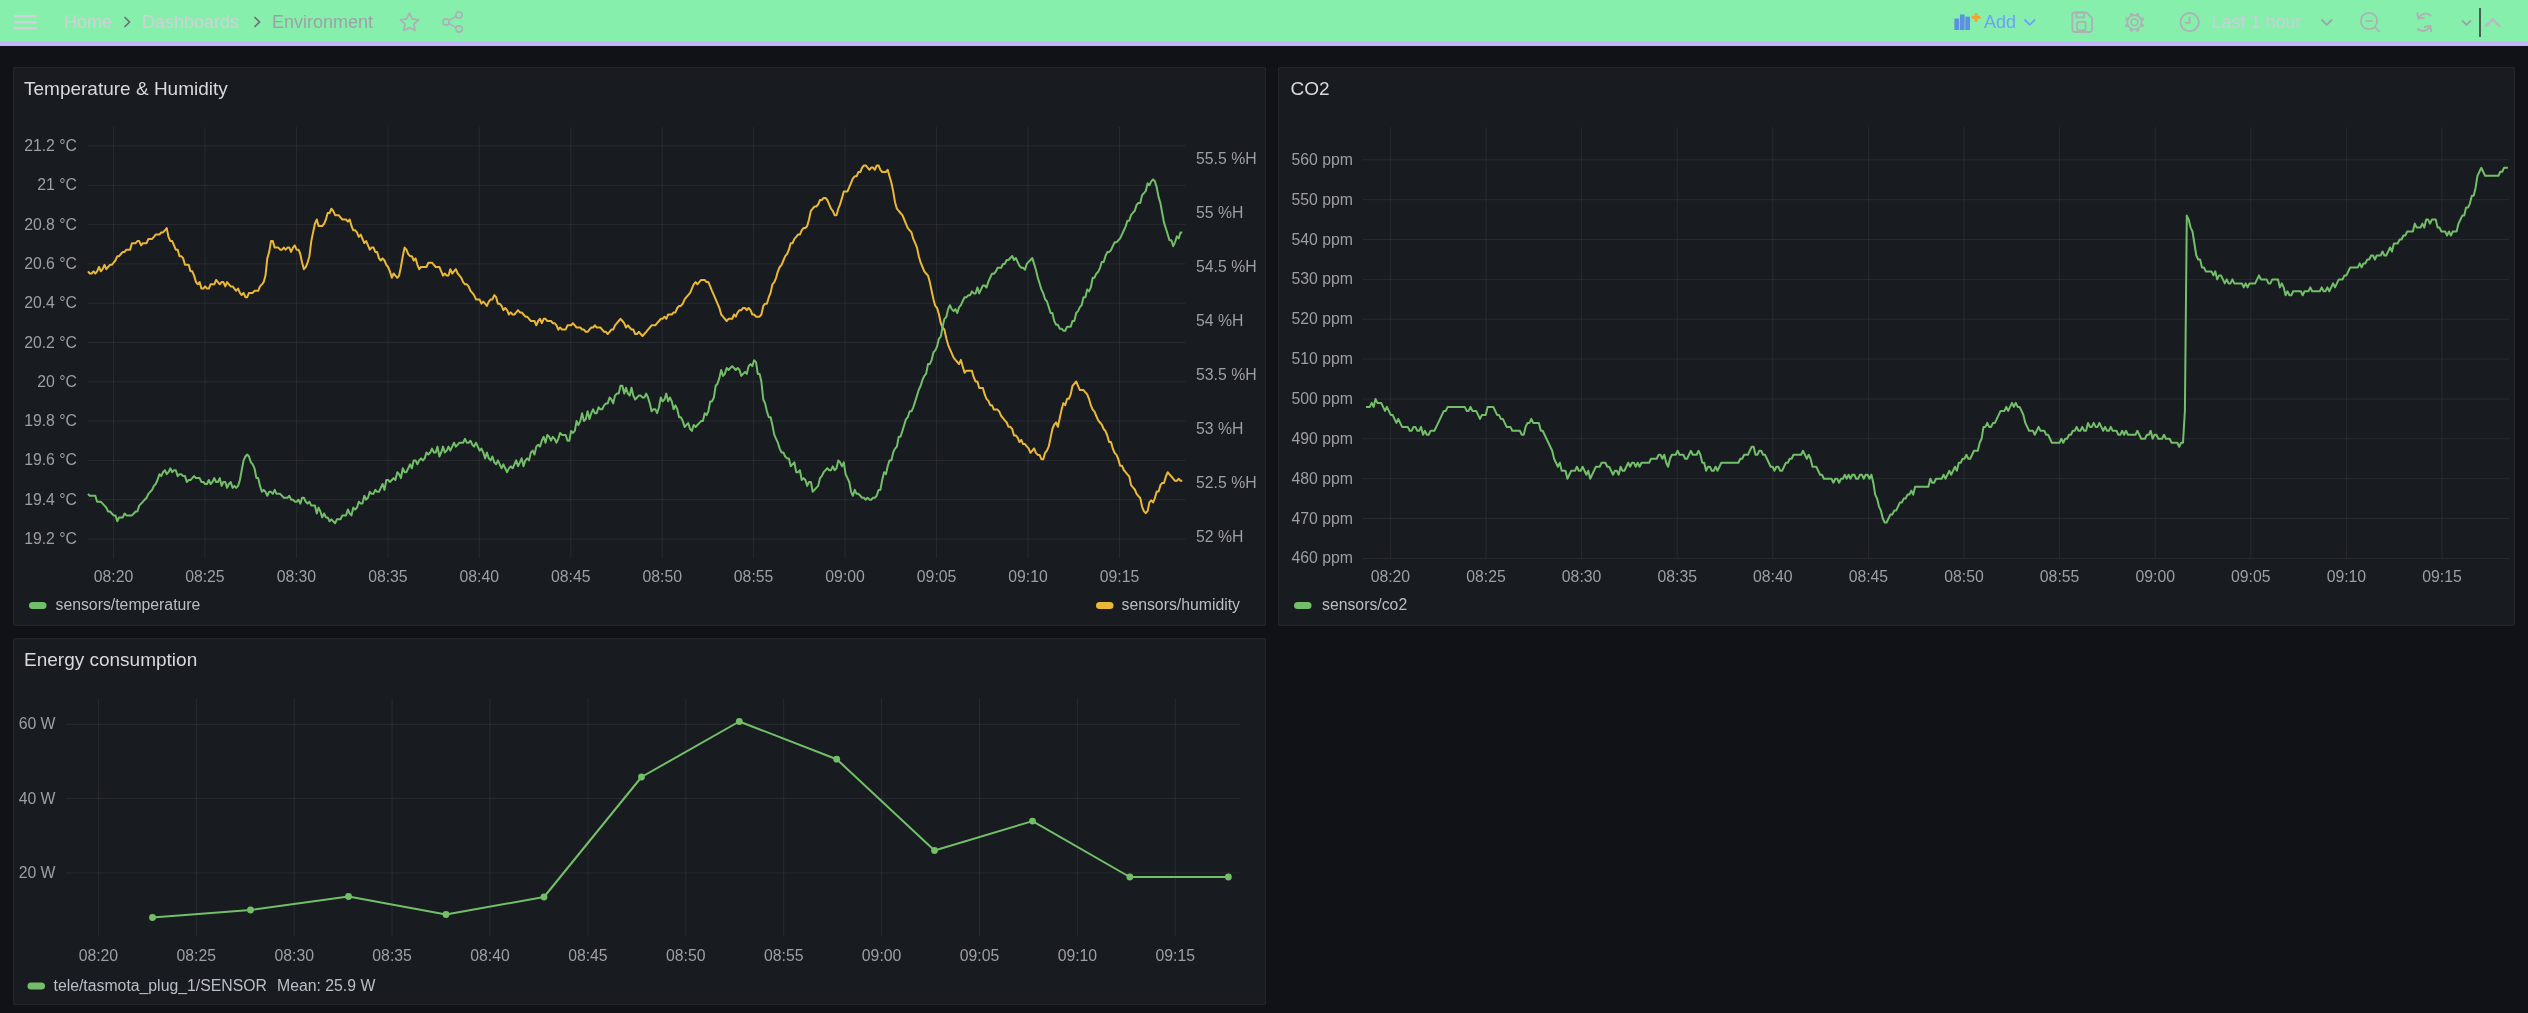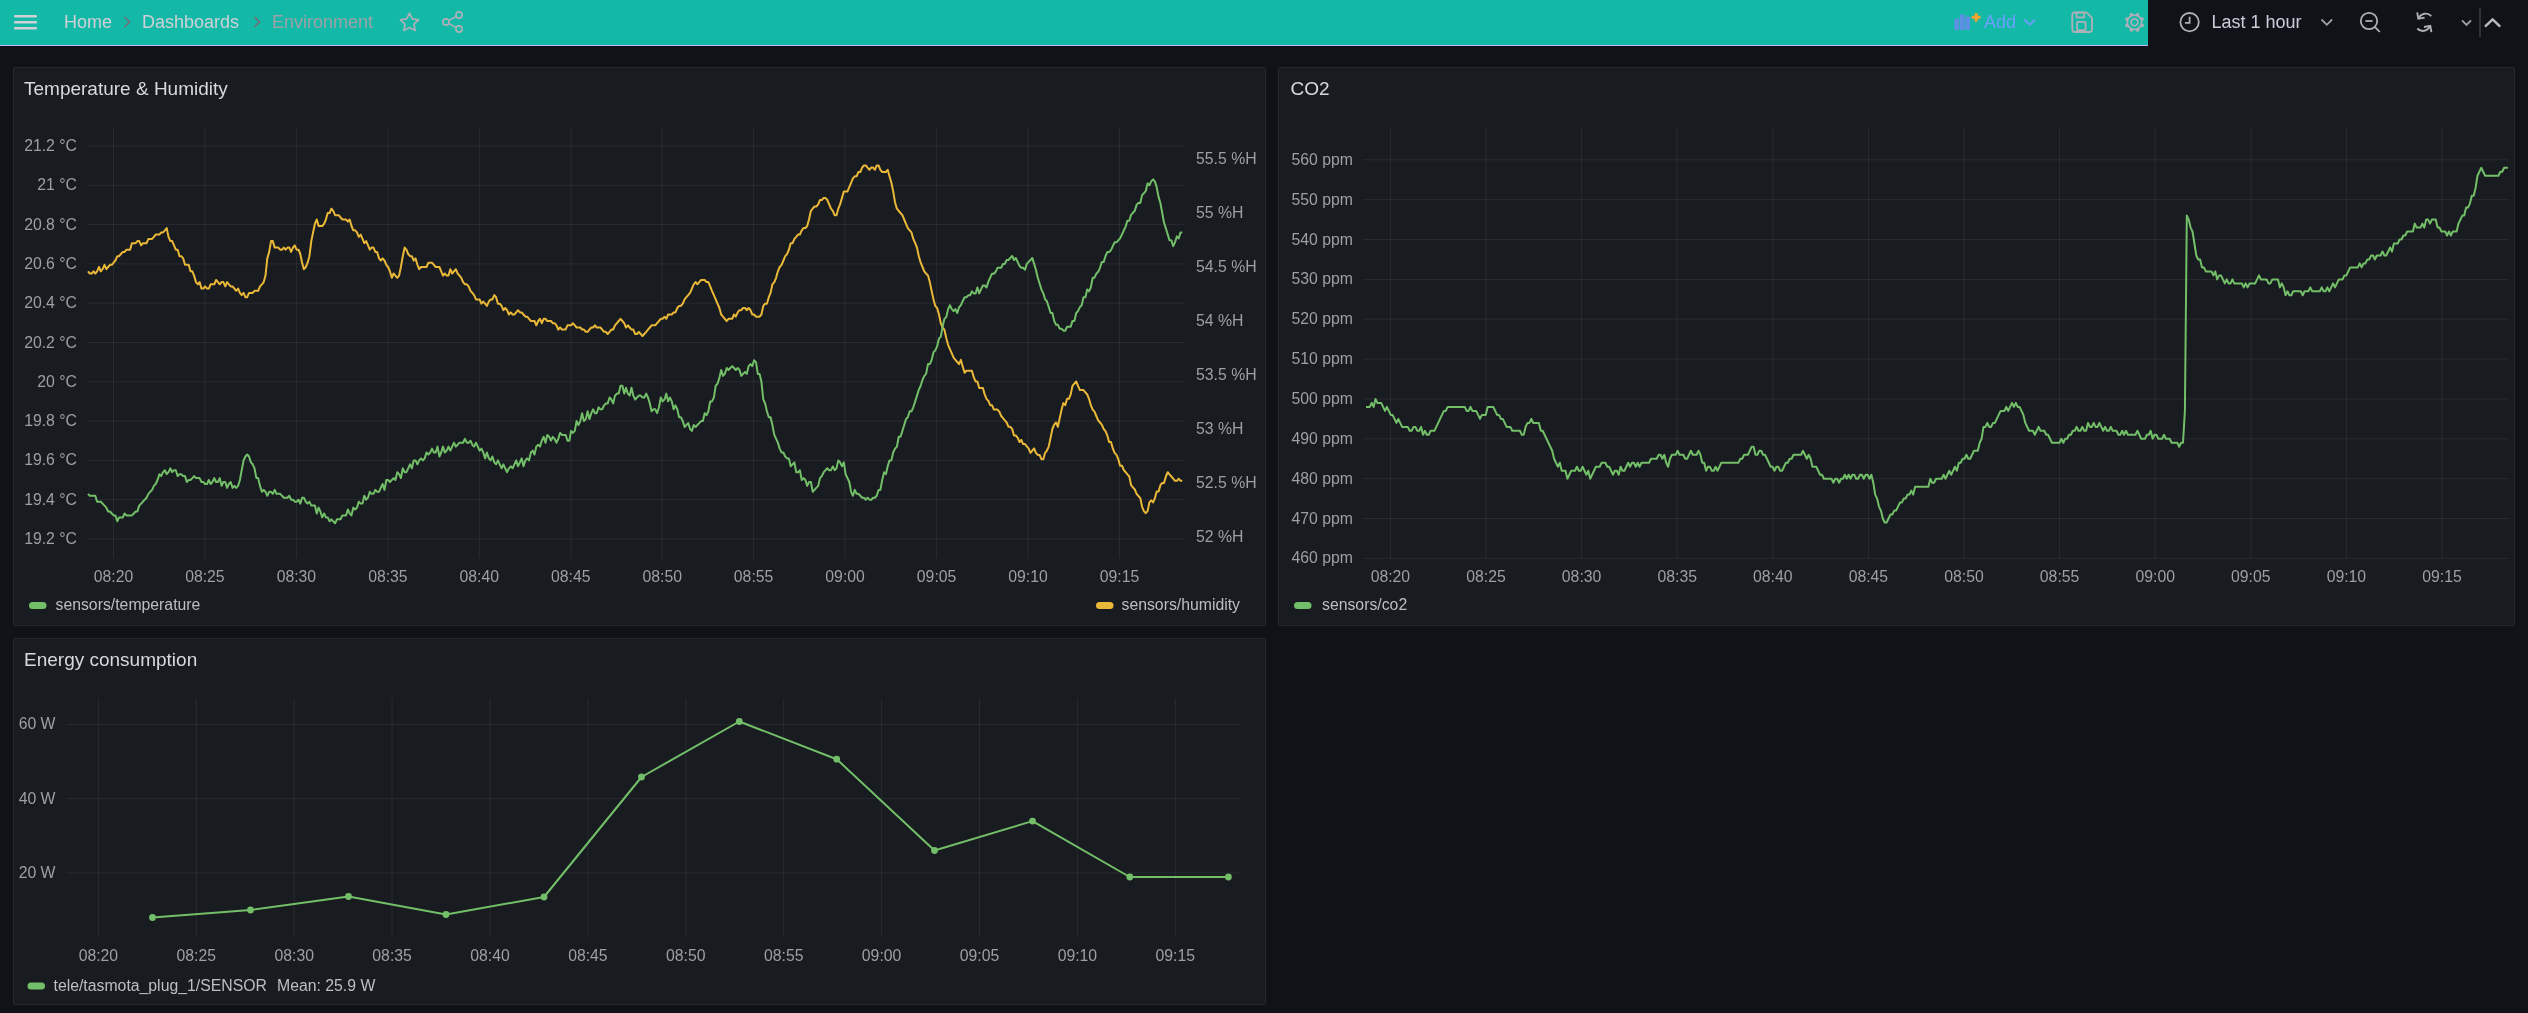--- a/index.html
+++ b/index.html
@@ -164,21 +164,21 @@
 <circle cx="739.3" cy="721.0" r="3.4" fill="#73bf69"></circle>
 <circle cx="836.7" cy="758.7" r="3.4" fill="#73bf69"></circle>
 <circle cx="934.5" cy="850.0" r="3.4" fill="#73bf69"></circle>
 <circle cx="1032.5" cy="820.6" r="3.4" fill="#73bf69"></circle>
 <circle cx="1129.8" cy="876.5" r="3.4" fill="#73bf69"></circle>
 <circle cx="1228.4" cy="876.5" r="3.4" fill="#73bf69"></circle>
 <rect x="27.5" y="982" width="17.5" height="7" rx="3.5" fill="#73bf69"></rect>
 <text x="53.5" y="990" font-size="15.8" fill="#bcbec7">tele/tasmota_plug_1/SENSOR</text>
 <text x="277" y="990" font-size="15.8" fill="#bcbec7">Mean: 25.9 W</text>
 </svg>
-<div style="position:absolute;left:0;top:0;width:2148px;height:46px;background:#14b8a6;border-bottom:1px solid #c4b5fd">
+<div style="position:absolute;left:0;top:0;width:2528px;height:46px;background:#86efac;border-bottom:5px solid #c4b5fd">
 <svg style="position:absolute;left:0;top:0" width="2528" height="46" viewBox="0 0 2528 46">
 <rect x="14" y="15.0" width="23" height="2.4" rx="1" fill="#d0d1d6"></rect>
 <rect x="14" y="21.0" width="23" height="2.4" rx="1" fill="#d0d1d6"></rect>
 <rect x="14" y="27.0" width="23" height="2.4" rx="1" fill="#d0d1d6"></rect>
 <text x="64" y="28" font-size="18" fill="#d0d1d6">Home</text>
 <path d="M124.5 17 L129.5 22 L124.5 27" stroke="#6e7077" stroke-width="1.7" fill="none"></path>
 <text x="142" y="28" font-size="18" fill="#d0d1d6">Dashboards</text>
 <path d="M254.5 17 L259.5 22 L254.5 27" stroke="#6e7077" stroke-width="1.7" fill="none"></path>
 <text x="272" y="28" font-size="18" fill="#9fa1a8">Environment</text>
 <path d="M409.5 13.2 L412.3 18.9 L418.6 19.8 L414 24.2 L415.1 30.5 L409.5 27.5 L403.9 30.5 L405 24.2 L400.4 19.8 L406.7 18.9 Z" stroke="#aeb0b8" stroke-width="1.7" fill="none" stroke-linejoin="round"></path>

